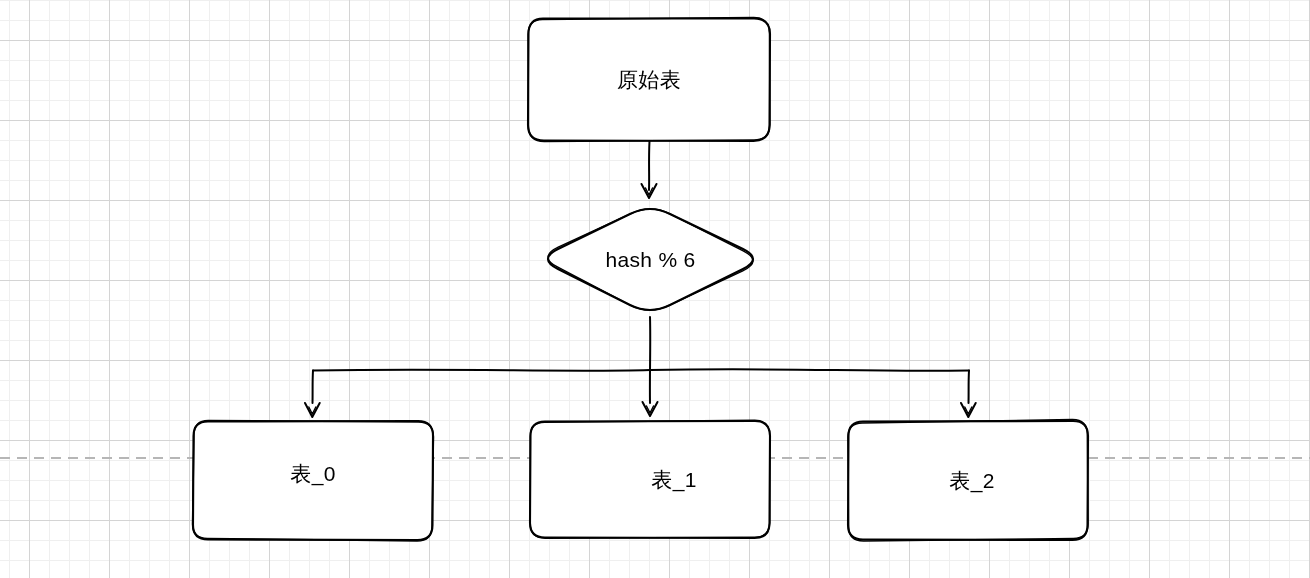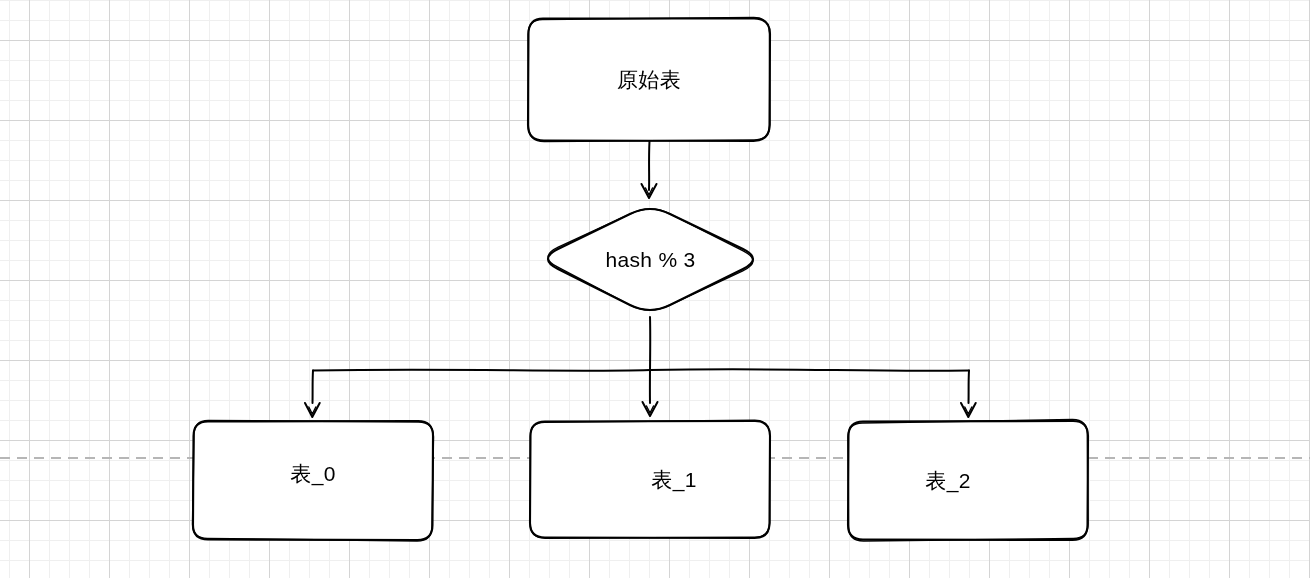--- a/index.html
+++ b/index.html
@@ -39,21 +39,21 @@
     color: #000000;
     letter-spacing: 0.3px;
     user-select: none;
     cursor: default;
     text-align: center;
   }
   .lbl-source { left: 528px; top: 18px;  width: 242px; height: 123px; }
   .lbl-hash   { left: 538px; top: 204px; width: 225px; height: 111px; }
   .lbl-t0     { left: 193px; top: 421px; width: 240px; height: 105px; }
   .lbl-t1     { left: 530px; top: 421px; width: 288px; height: 117px; }
-  .lbl-t2     { left: 824px; top: 421px; width: 248px; height: 119px; text-align: center; }
+  .lbl-t2     { left: 848px; top: 421px; width: 248px; height: 119px; text-align: center; }
 </style>
 </head>
 <body>
 
 <div class="canvas">
 
   <svg class="diagram-layer" viewBox="0 0 1310 578">
     <defs>
       <path id="p-source" d="M 543 18.5 L 754 18.5 Q 770 18.5 770 34 L 769.5 125 Q 769.5 141 753.5 141 L 544 140.5 Q 528 140.5 528 125 L 528.5 34 Q 528.5 18.5 543 18.5 Z"></path>
       <path id="p-hash" d="M 630 214 Q 650 204 670 214 L 743 249 Q 763 259 743 269 L 670 305 Q 650 315 630 305 L 558 269 Q 538 259 558 249 Z"></path>
@@ -108,18 +108,18 @@
         <use href="#p-t1" fill="none" stroke-width="1.4" transform="rotate(-0.4 650 479)"></use>
       </g>
       <g>
         <use href="#p-t2" fill="#ffffff" stroke-width="2.1"></use>
         <use href="#p-t2" fill="none" stroke-width="1.5" transform="rotate(-0.8 968 480)"></use>
       </g>
     </g>
   </svg>
 
   <div class="node-label lbl-source">原始表</div>
-  <div class="node-label lbl-hash">hash % 3</div>
+  <div class="node-label lbl-hash">hash % 6</div>
   <div class="node-label lbl-t0">表_0</div>
   <div class="node-label lbl-t1">表_1</div>
   <div class="node-label lbl-t2">表_2</div>
 
 </div>
 
 </body></html>

